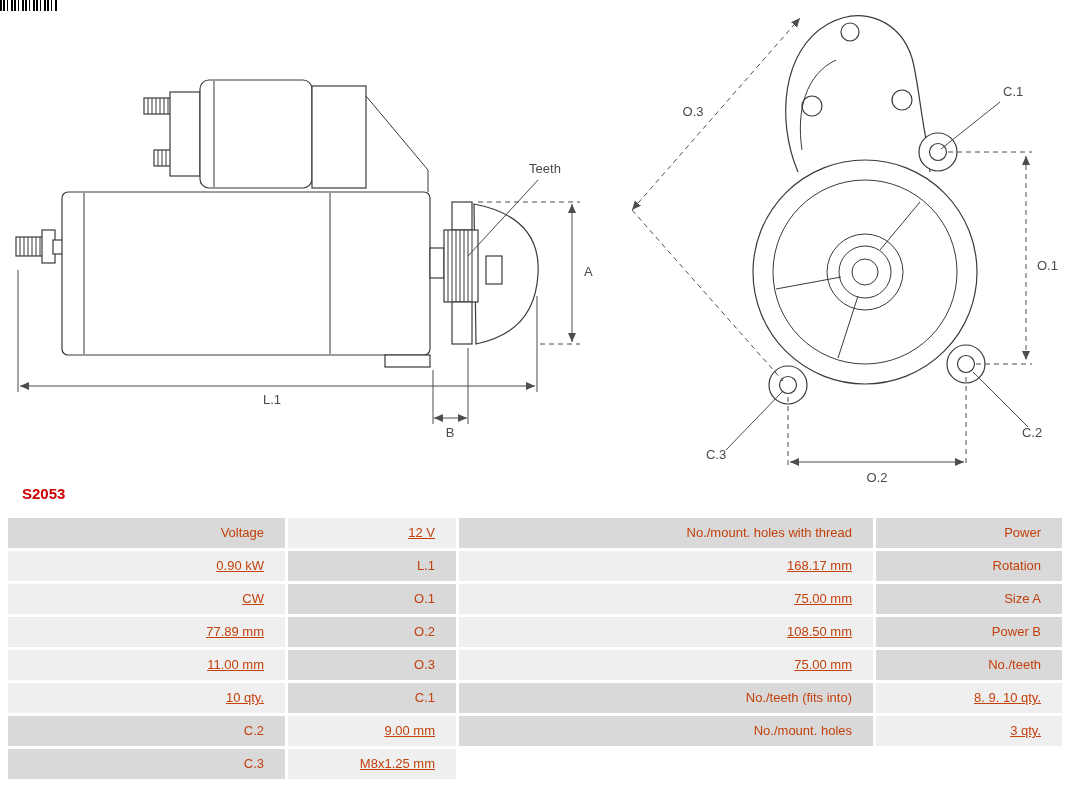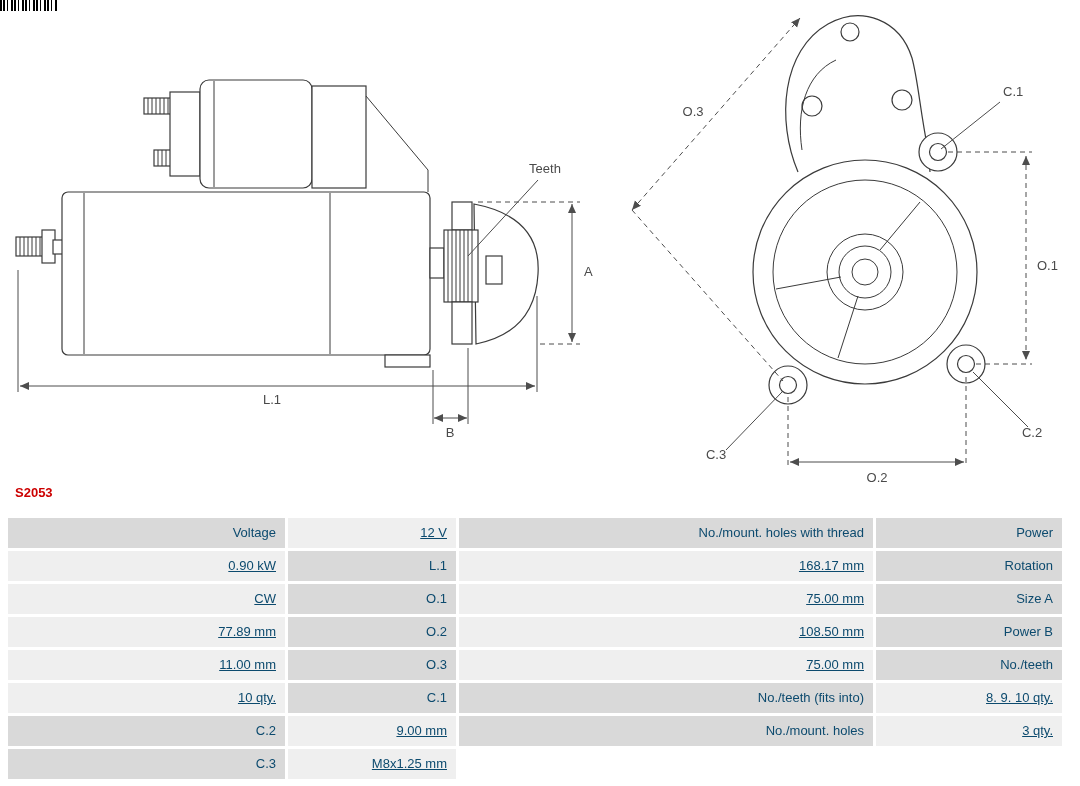--- a/index.html
+++ b/index.html
@@ -1,24 +1,24 @@
 <!DOCTYPE html>
 <html><head>
 <meta charset="utf-8">
 <style>
   html,body{margin:0;padding:0;background:#fff;}
   .page{position:relative;width:1080px;height:786px;background:#fff;font-family:"Liberation Sans",sans-serif;overflow:hidden;}
   .barcode{position:absolute;top:0;left:0;width:58px;height:11px;
     background:repeating-linear-gradient(90deg,#000 0 2px,#fff 2px 3px,#000 3px 5px,#fff 5px 7px,#000 7px 8px,#fff 8px 11px);}
   .diagram-svg{position:absolute;top:0;left:0;}
-  .part-number{position:absolute;left:15px;top:485px;font-size:13px;font-weight:600;color:#cc0000;text-align:center;}
+  .part-number{position:absolute;left:22px;top:485px;font-size:15px;font-weight:600;color:#cc0000;text-align:center;}
   .spec-table{position:absolute;left:8px;top:518px;display:grid;
     grid-template-columns:277px 168px 414px 186px;grid-auto-rows:30px;gap:3px;}
-  .cell{box-sizing:border-box;line-height:30px;text-align:right;padding-right:9px;
-    font-size:13px;color:#0c4a6e;white-space:nowrap;overflow:hidden;}
+  .cell{box-sizing:border-box;line-height:30px;text-align:right;padding-right:21px;
+    font-size:13px;color:#c2410c;white-space:nowrap;overflow:hidden;}
   .lab{background:#d9d9d9;}
   .val{background:#efefef;text-decoration:underline;}
   .outline{fill:#ffffff;stroke:#3b3b3b;stroke-width:1.2;}
   .thin{fill:none;stroke:#3b3b3b;stroke-width:1;}
   .dimline{fill:none;stroke:#4d4d4d;stroke-width:1;}
   .dimdash{fill:none;stroke:#4d4d4d;stroke-width:1;stroke-dasharray:5 4;}
   .dimtext{font-family:"Liberation Sans",sans-serif;font-size:13px;fill:#4a4a4a;}
 </style>
 </head>
 <body>

